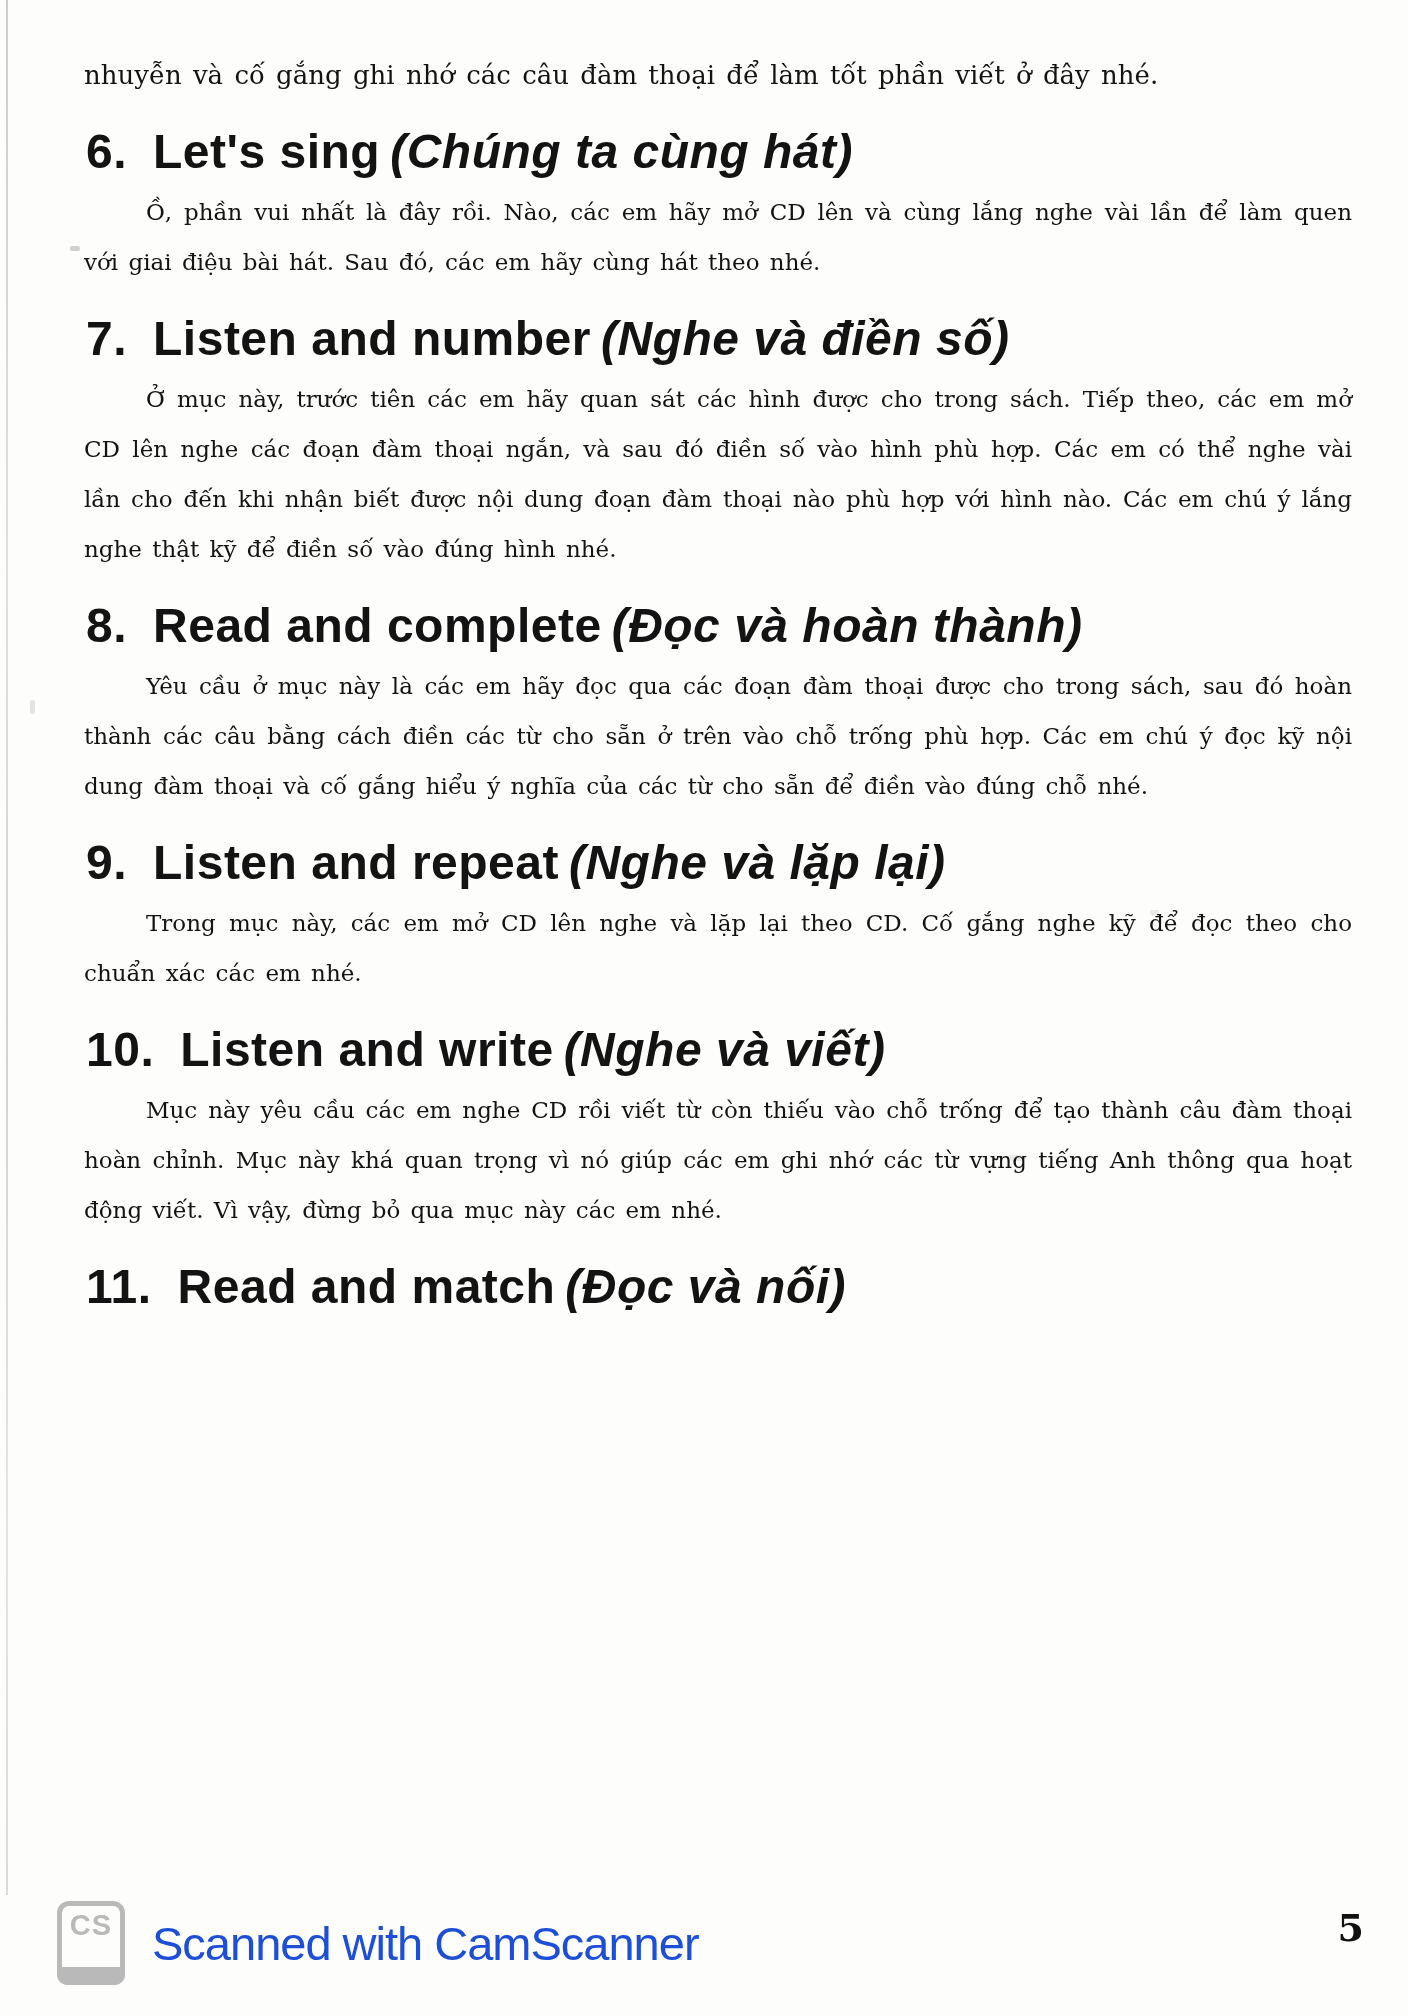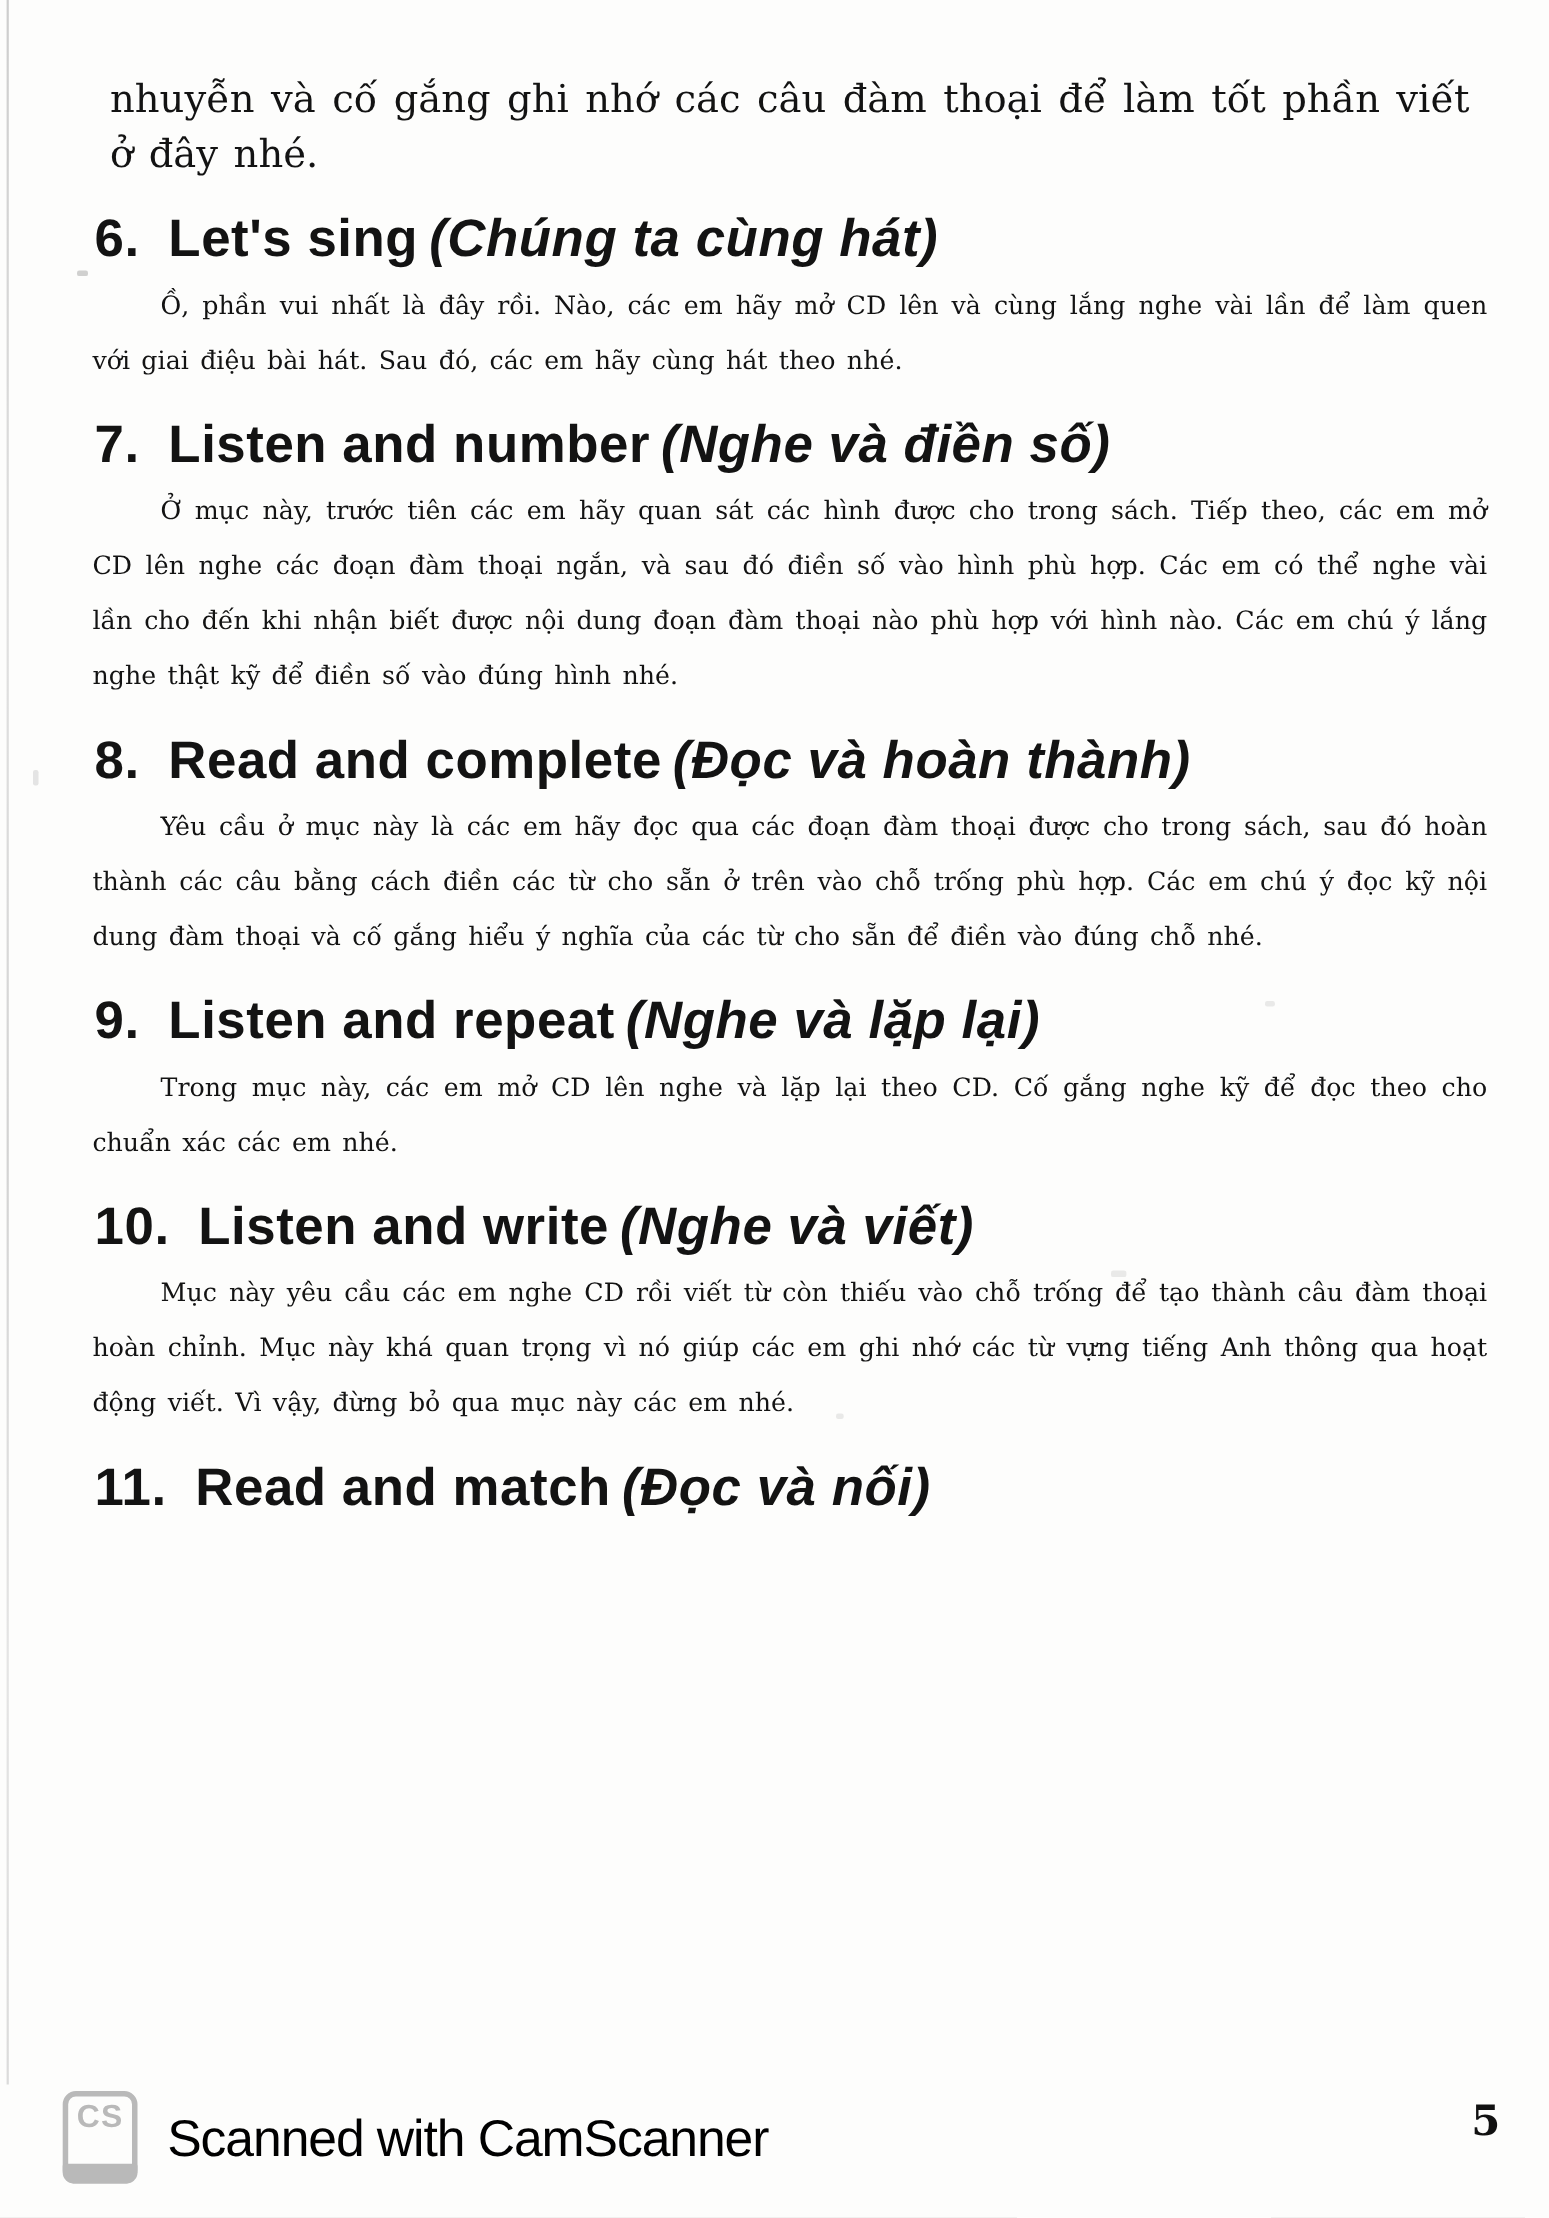--- a/index.html
+++ b/index.html
@@ -18,22 +18,22 @@
     position:absolute;left:6px;top:0;width:2px;height:1895px;
     background:linear-gradient(#bdbdbd 0%,#d6d6d6 30%,#c4c4c4 55%,#dcdcdc 80%,#cfcfcf 100%);
     opacity:.75;
   }
   .speck{position:absolute;background:#9a9a9a;border-radius:2px;opacity:.45;}
   
   .content{
     position:absolute;left:84px;top:50px;width:1268px;
   }
   .intro-p{
-    margin:16px;
-    font-size:35px;line-height:50px;
+    margin:0;
+    font-size:26px;line-height:50px;
     text-align:justify;text-justify:inter-word;
     word-spacing:3px;
   }
   .sec-h{
     margin:27px 0 10px 2px;
     font-family:"Liberation Sans", sans-serif;
     font-weight:bold;
     font-size:48px;line-height:50px;
     letter-spacing:.5px;
     white-space:nowrap;
@@ -65,21 +65,21 @@
     font-family:"Liberation Sans", sans-serif;
     font-weight:bold;font-size:29px;line-height:38px;
     color:#b9b9b9;letter-spacing:1px;
   }
   .cs-band{
     position:absolute;left:-5px;right:-5px;bottom:-5px;height:18px;
     background:#b9b9b9;border-radius:2px 2px 10px 10px;
   }
   .cs-label{
     font-family:"Liberation Sans", sans-serif;
-    font-size:47px;color:#000000;
+    font-size:47px;color:#1d4ed8;
     letter-spacing:-1px;
     white-space:nowrap;
   }
   .page-num{
     position:absolute;right:44px;top:1903px;
     font-family:"DejaVu Serif", serif;
     font-weight:bold;font-size:38px;line-height:50px;
     color:#111;
   }
 </style>

